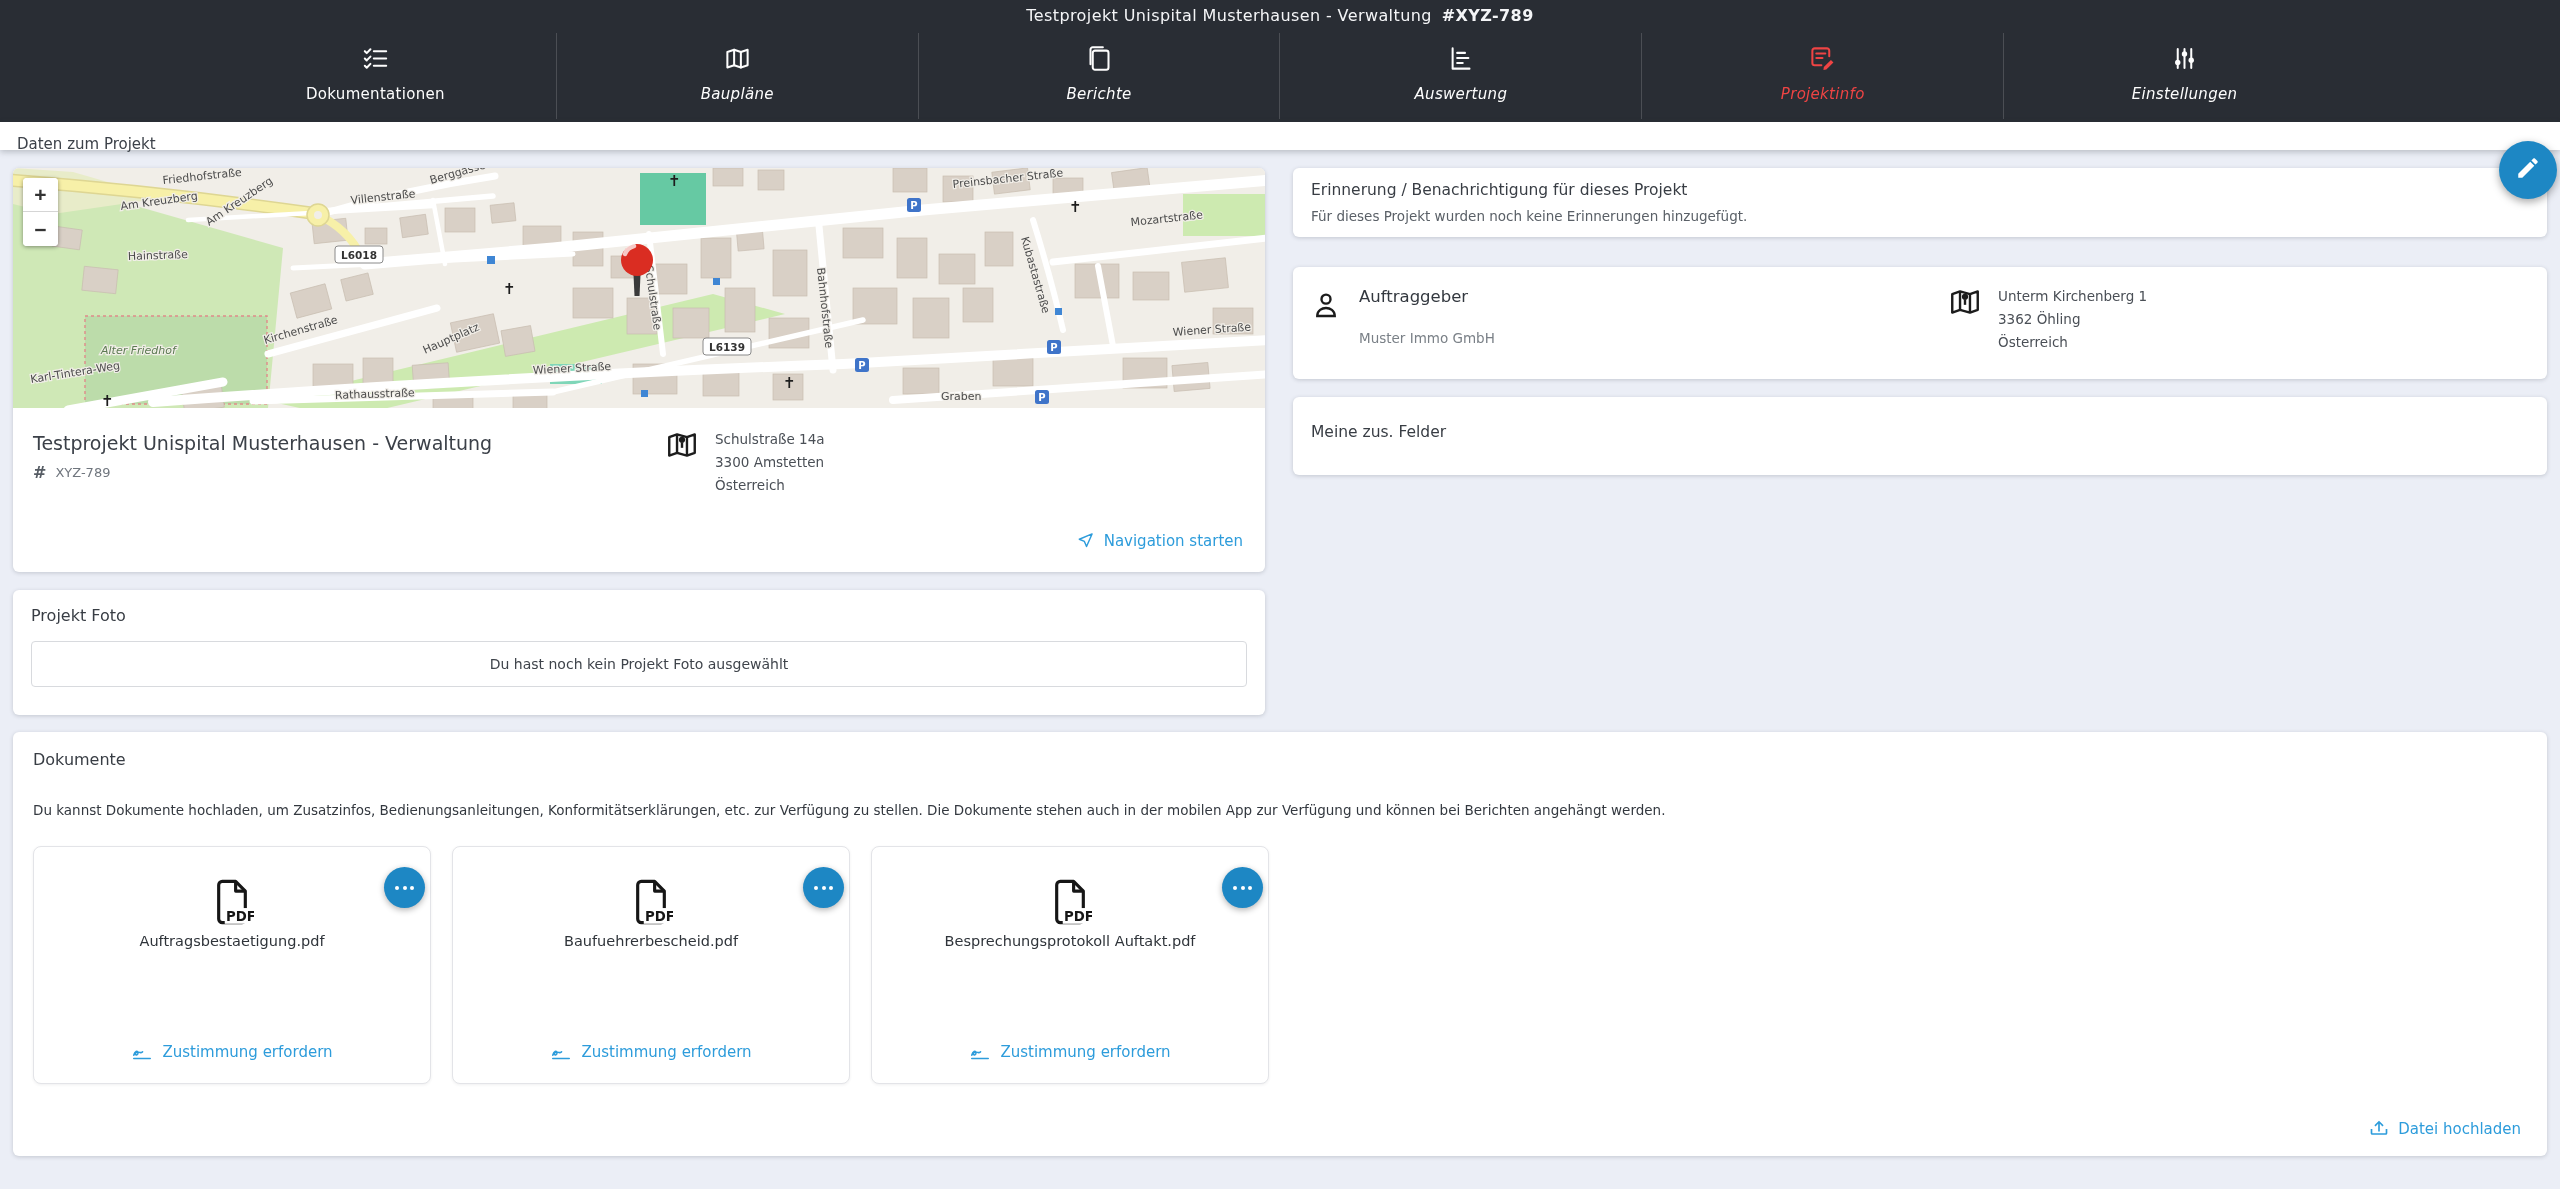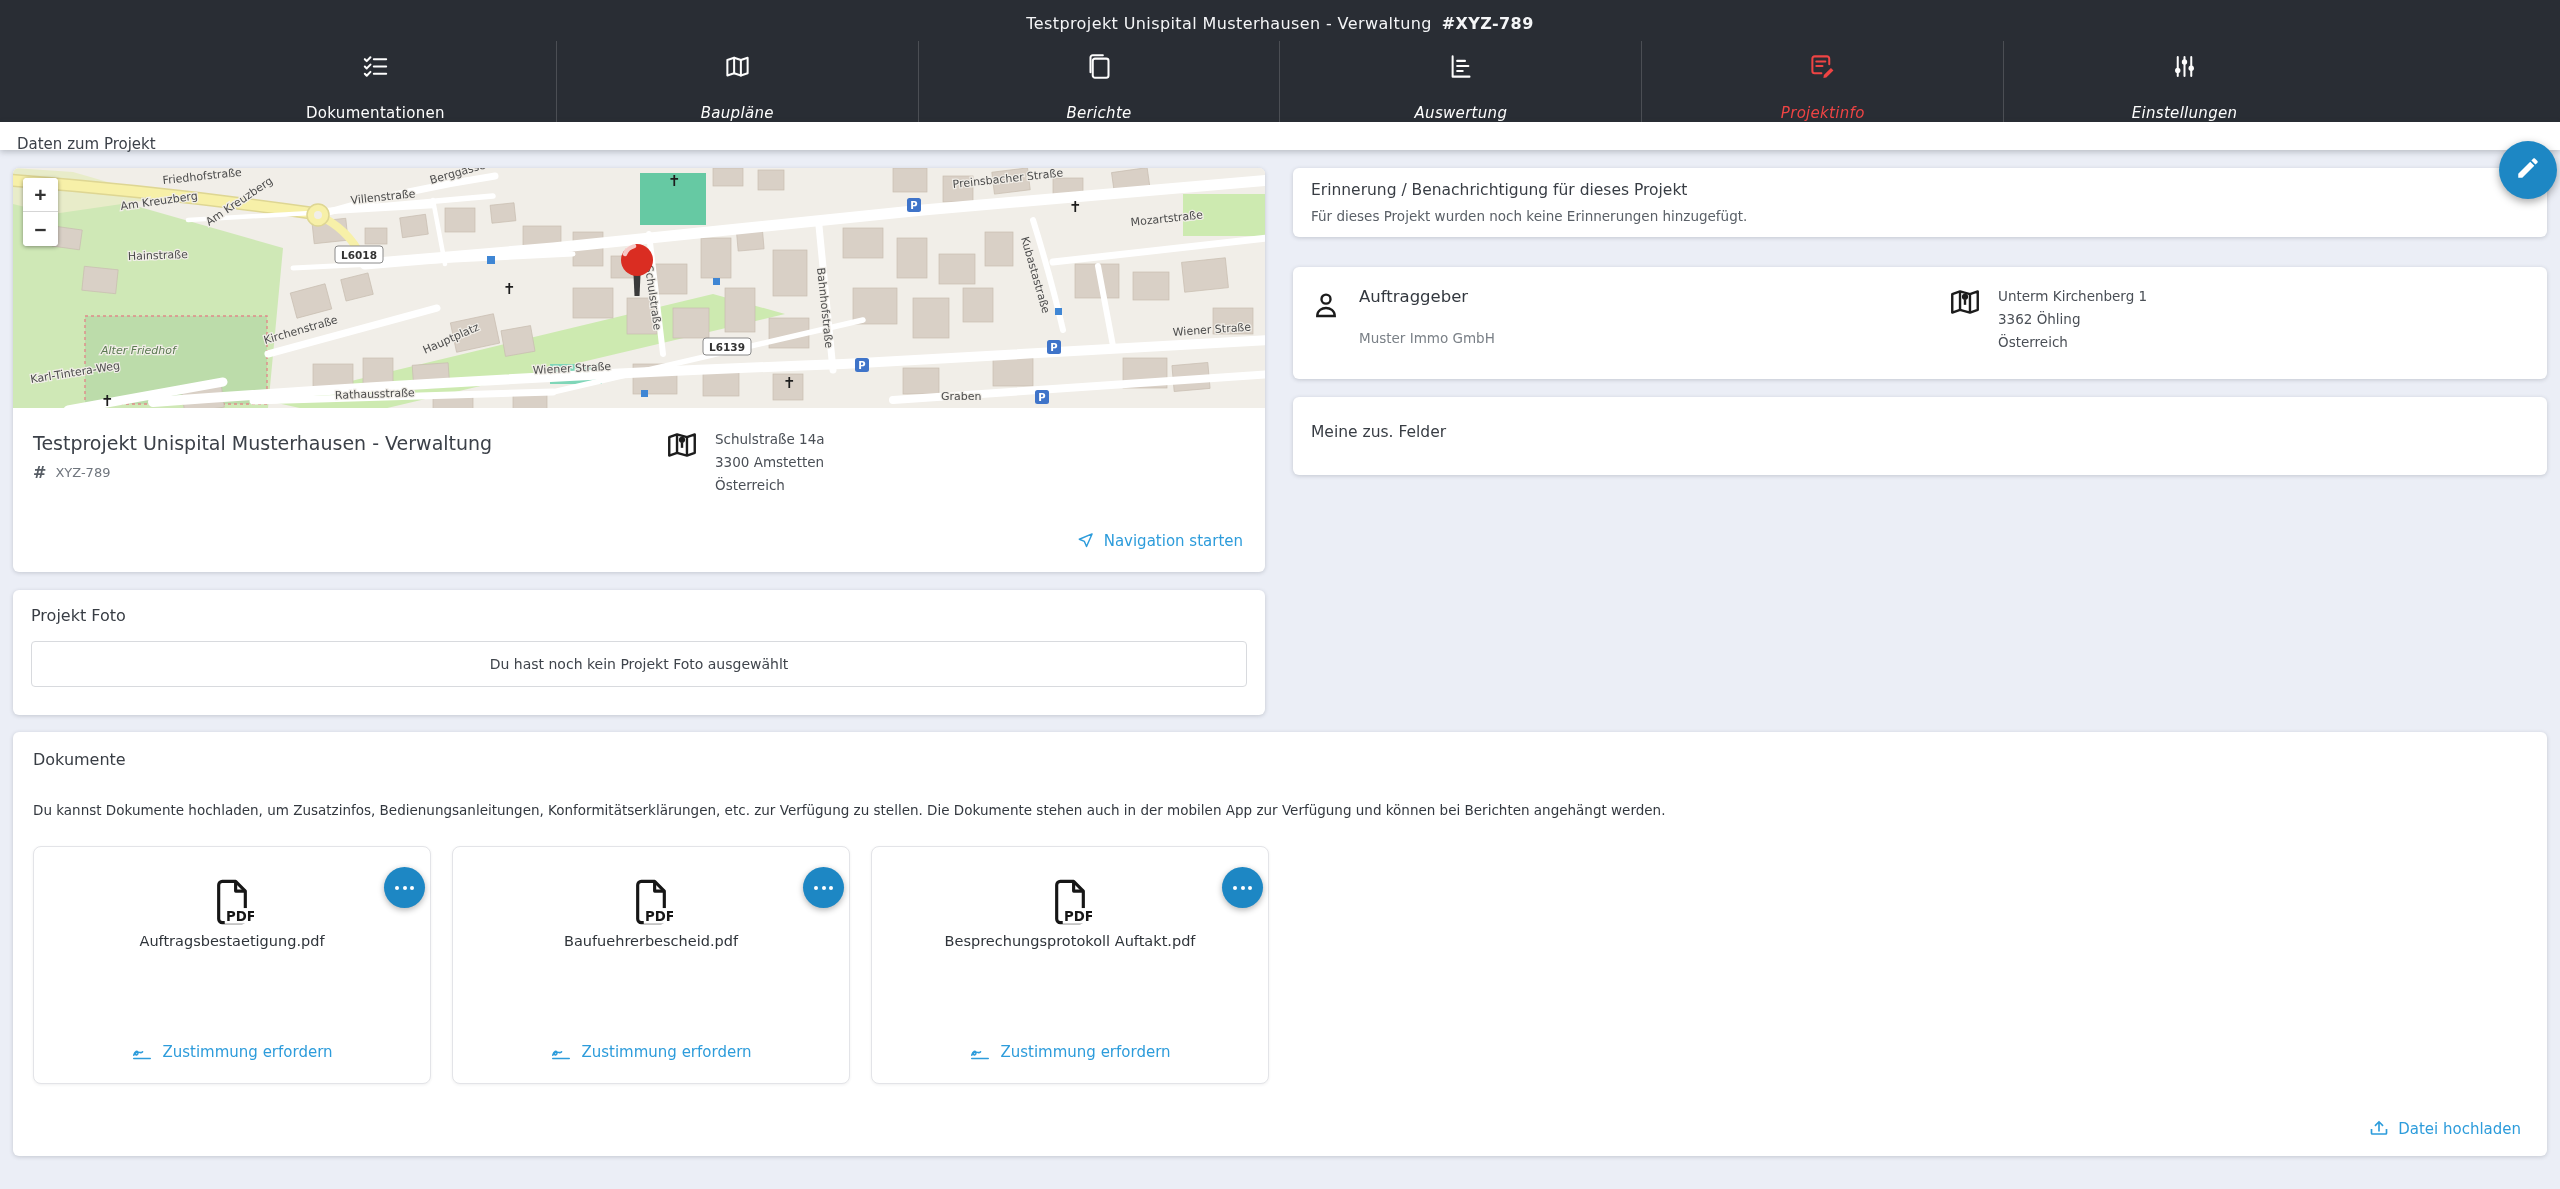--- a/index.html
+++ b/index.html
@@ -3,24 +3,24 @@
 <meta charset="utf-8">
 <style>
   * { box-sizing: border-box; margin: 0; padding: 0; }
   html,body { width:2560px; height:1189px; }
   body {
     font-family: "DejaVu Sans", "Liberation Sans", sans-serif;
     background:#ebeef6; color:#3c4149; overflow:hidden; position:relative;
   }
   
   .header { background:#292d34; height:122px; }
-  .header-title { text-align:center; color:#f4f5f7; font-size:16px; padding-top:14px; letter-spacing:.4px; }
+  .header-title { text-align:center; color:#f4f5f7; font-size:16px; padding-top:6px; letter-spacing:.4px; }
   .header-title .code { margin-left:10px; font-weight:600; }
   .nav { display:flex; margin:8px 195px 0; }
-  .nav-tab { flex:1; display:flex; flex-direction:column; align-items:center; gap:20px; padding:12px 0 16px; color:#fdfdfd; cursor:pointer; }
+  .nav-tab { flex:1; display:flex; flex-direction:column; align-items:center; gap:9px; padding:12px 0 16px; color:#fdfdfd; cursor:pointer; }
   .nav-tab + .nav-tab { border-left:1px solid rgba(255,255,255,.16);font-style:italic; }
   .nav-tab svg { width:27px; height:27px; stroke:currentColor; fill:none; stroke-width:1.8; stroke-linecap:round; stroke-linejoin:round; }
   .nav-tab .fillicon { fill:currentColor; stroke:none; }
   .nav-tab.active { color:#ef4444; }
   .nav-label { font-size:15px; letter-spacing:.3px; }
   
   .breadcrumb-bar { background:#fff; height:28px; line-height:44px; padding-left:17px; font-size:15px; color:#3c4149; box-shadow:0 2px 6px rgba(55,60,70,.28); position:relative; z-index:2; }
   
   .fab { position:absolute; top:141px; right:3px; width:58px; height:58px; border-radius:50%; background:#1d87c4; display:flex; align-items:center; justify-content:center; box-shadow:0 3px 9px rgba(0,0,0,.35); z-index:5; cursor:pointer; }
   .fab svg { width:26px; height:26px; fill:#fff; }

